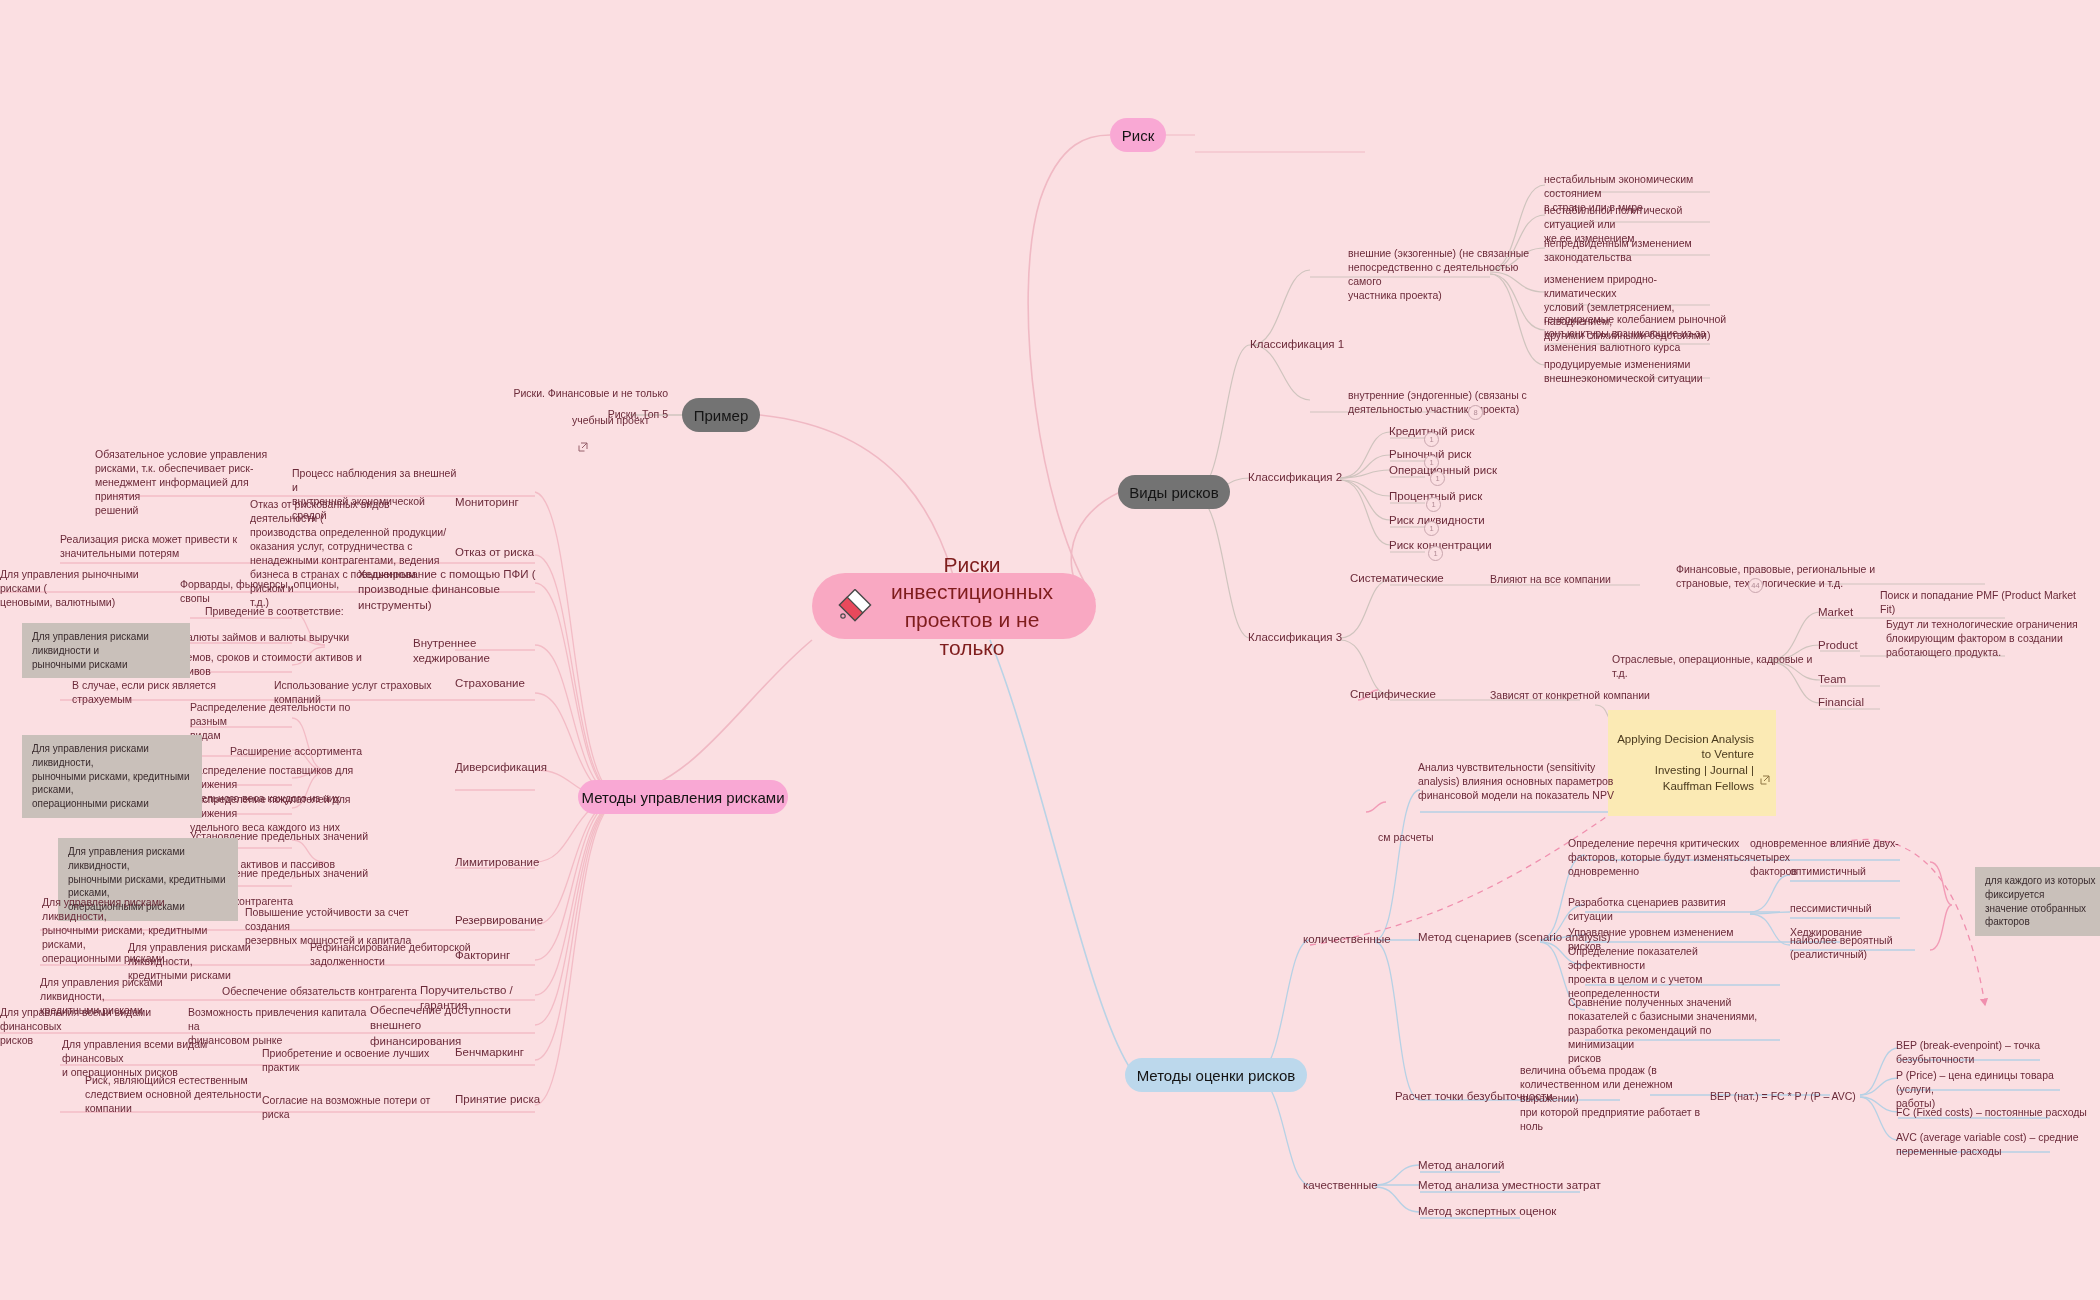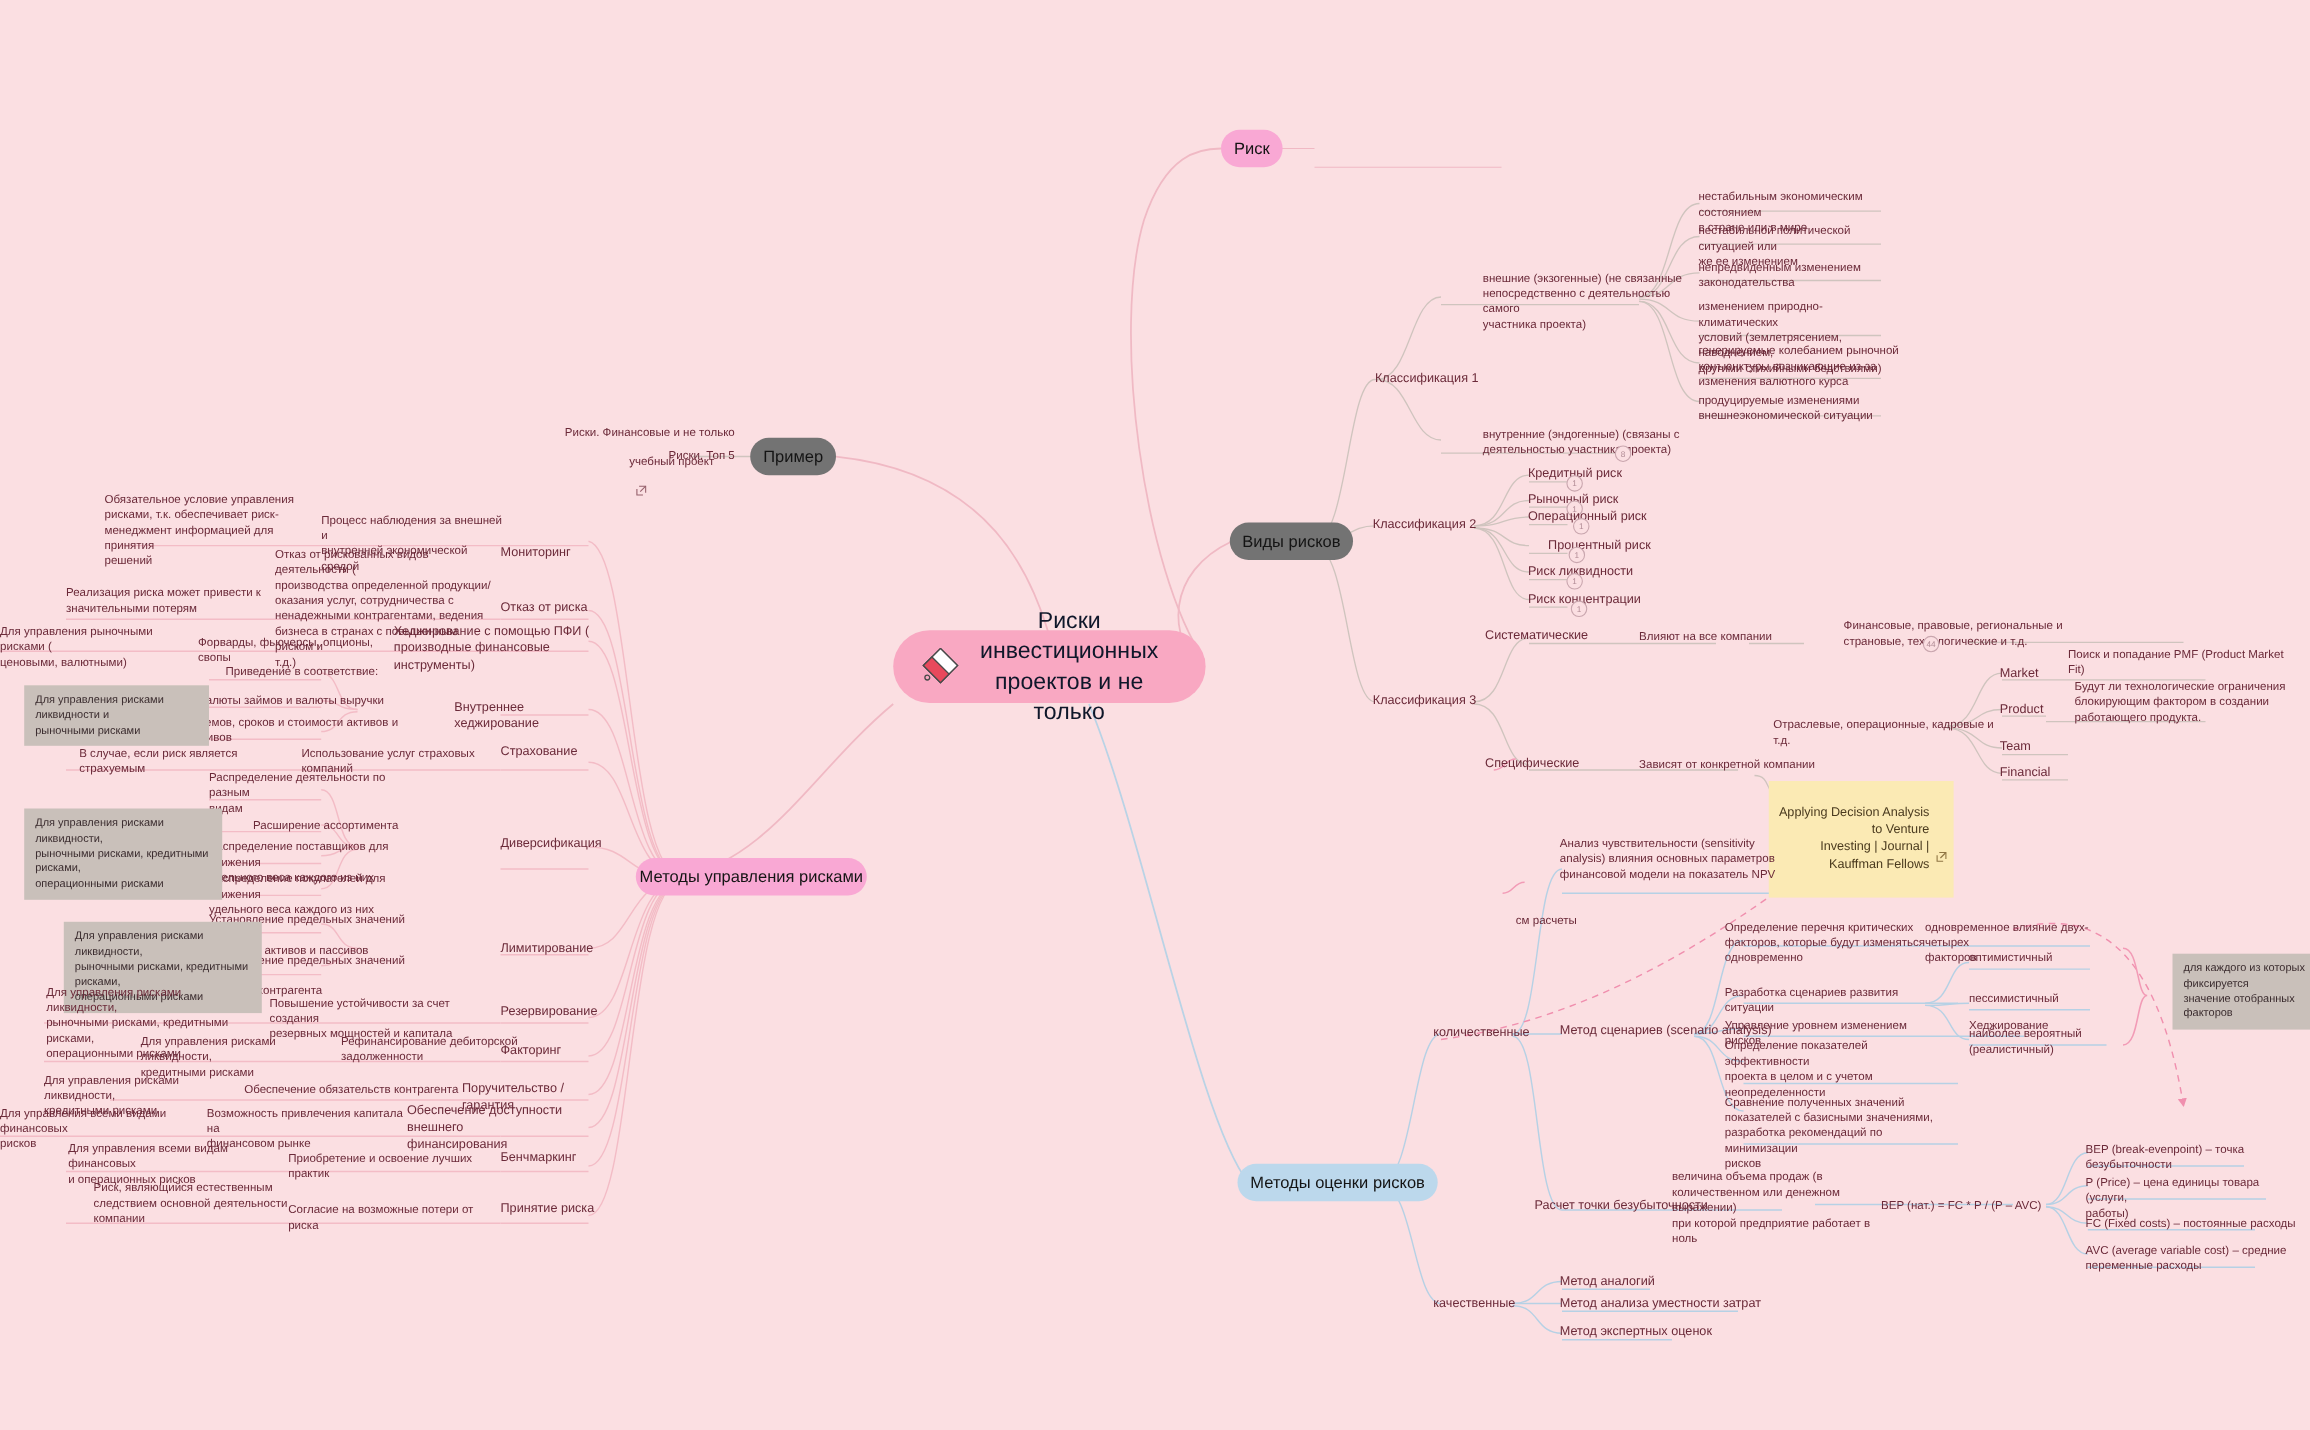--- a/index.html
+++ b/index.html
@@ -22,21 +22,21 @@
     box-sizing:border-box;
   }
   .t10{font-size:10.5px;}
   .t11{font-size:11.5px;}
 
   
   .center-node{
     position:absolute;
     background:#f9a8c2;
     border-radius:34px;
-    color:#0f172a;
+    color:#7f1d1d;
     font-size:21px;
     line-height:1.32;
     text-align:center;
     display:flex;align-items:center;justify-content:center;
     padding:14px 22px 14px 58px;
     box-sizing:border-box;
     font-weight:400;
   }
   .center-icon{position:absolute;left:26px;top:50%;transform:translateY(-50%);width:34px;height:34px;}
 
@@ -385,21 +385,21 @@
   <div class="badge" style="left:1468px;top:405px;">8</div>
 
   <div class="txt t11" style="left:1248px;top:470px;width:100px;">Классификация 2</div>
 
   <div class="txt t11" style="left:1389px;top:424px;width:130px;">Кредитный риск</div>
   <div class="badge" style="left:1424px;top:432px;">1</div>
   <div class="txt t11" style="left:1389px;top:447px;width:130px;">Рыночный риск</div>
   <div class="badge" style="left:1424px;top:455px;">1</div>
   <div class="txt t11" style="left:1389px;top:463px;width:130px;">Операционный риск</div>
   <div class="badge" style="left:1430px;top:471px;">1</div>
-  <div class="txt t11" style="left:1389px;top:489px;width:130px;text-align:center;">Процентный риск</div>
+  <div class="txt t11" style="left:1389px;top:489px;width:130px;">Процентный риск</div>
   <div class="badge" style="left:1426px;top:497px;">1</div>
   <div class="txt t11" style="left:1389px;top:513px;width:130px;">Риск ликвидности</div>
   <div class="badge" style="left:1424px;top:521px;">1</div>
   <div class="txt t11" style="left:1389px;top:538px;width:130px;">Риск концентрации</div>
   <div class="badge" style="left:1428px;top:546px;">1</div>
 
   <div class="txt t11" style="left:1248px;top:630px;width:100px;">Классификация 3</div>
 
   <div class="txt t11" style="left:1350px;top:571px;width:130px;">Систематические</div>
   <div class="txt t10" style="left:1490px;top:572px;width:180px;">Влияют на все компании</div>

